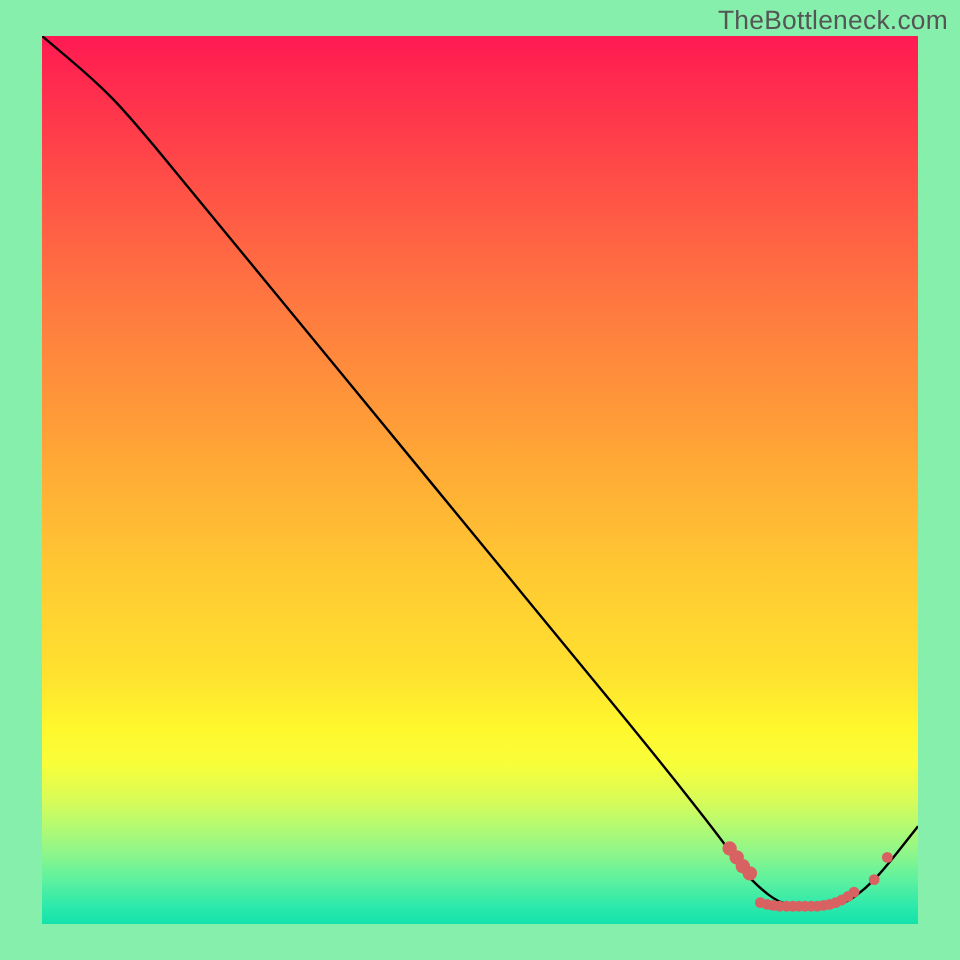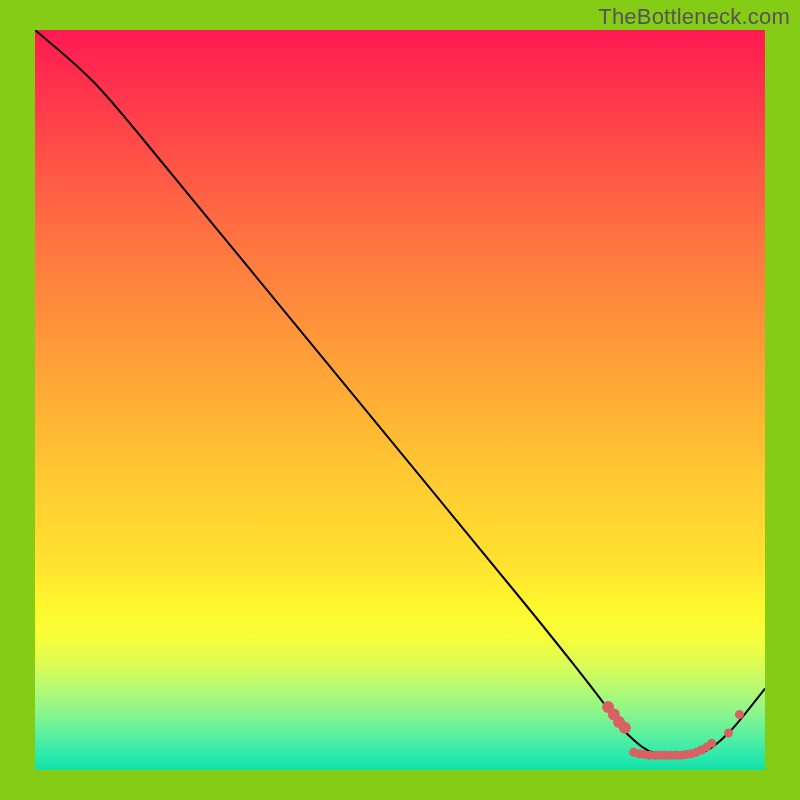--- a/index.html
+++ b/index.html
@@ -8,21 +8,21 @@
     width: 800px;
     height: 800px;
     background: #000;
     overflow: hidden;
     font-family: Arial, Helvetica, sans-serif;
   }
   .frame {
     position: relative;
     width: 800px;
     height: 800px;
-    background: #84cc16;
+    background: #86efac;
     text-decoration: underline;
   }
   .watermark {
     position: absolute;
     top: 4px;
     right: 10px;
     color: #555;
     font-size: 22px;
     font-weight: 500;
     letter-spacing: 0.2px;

